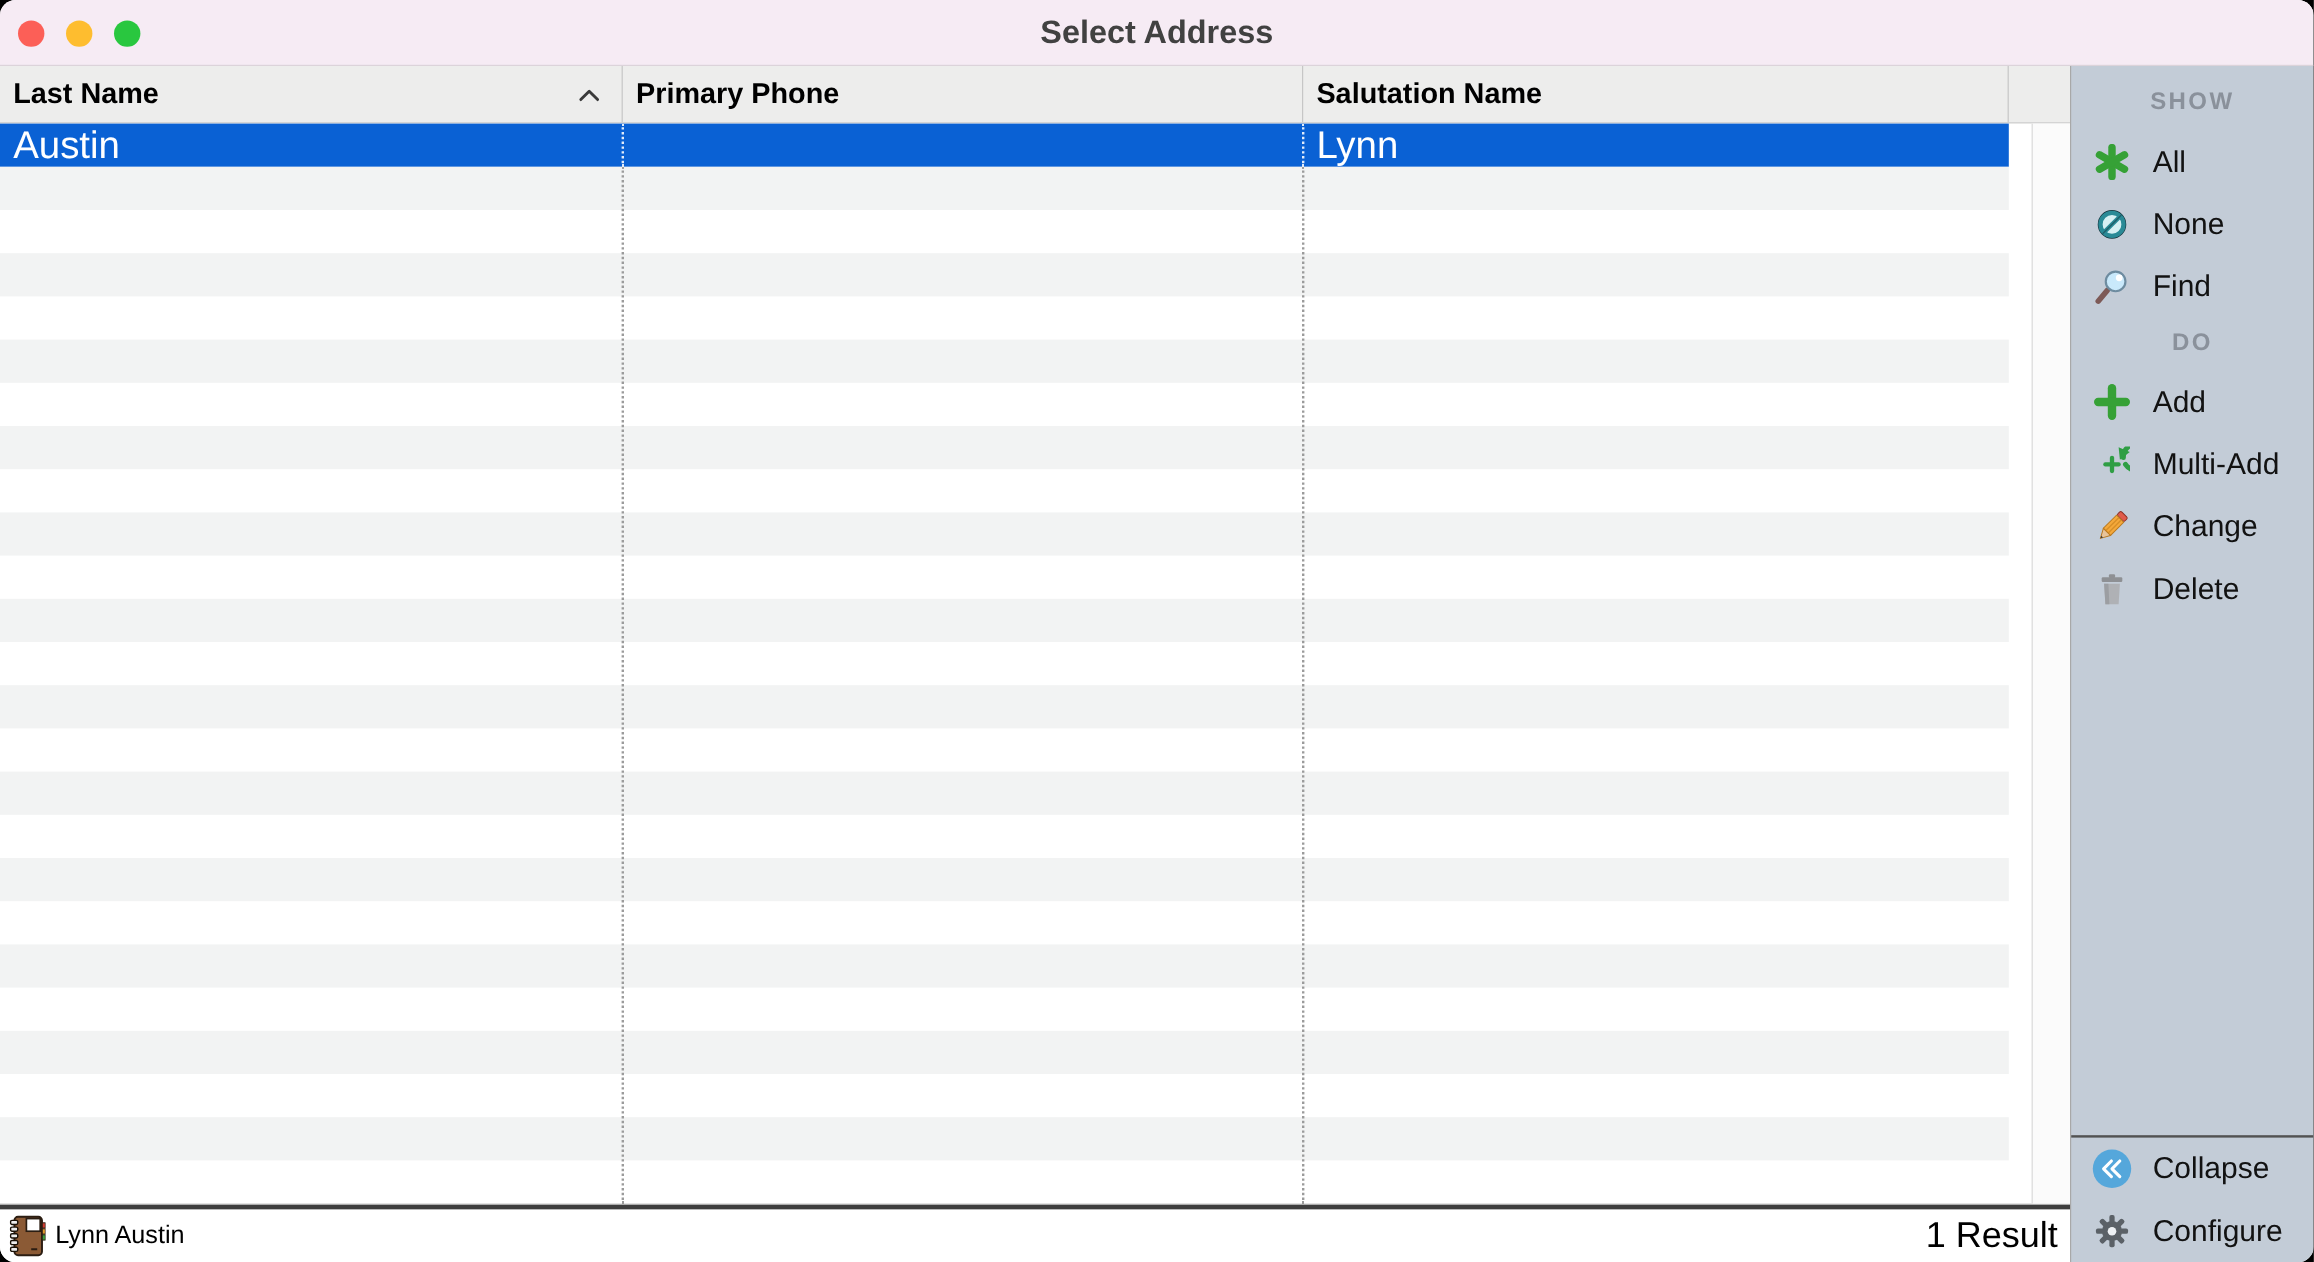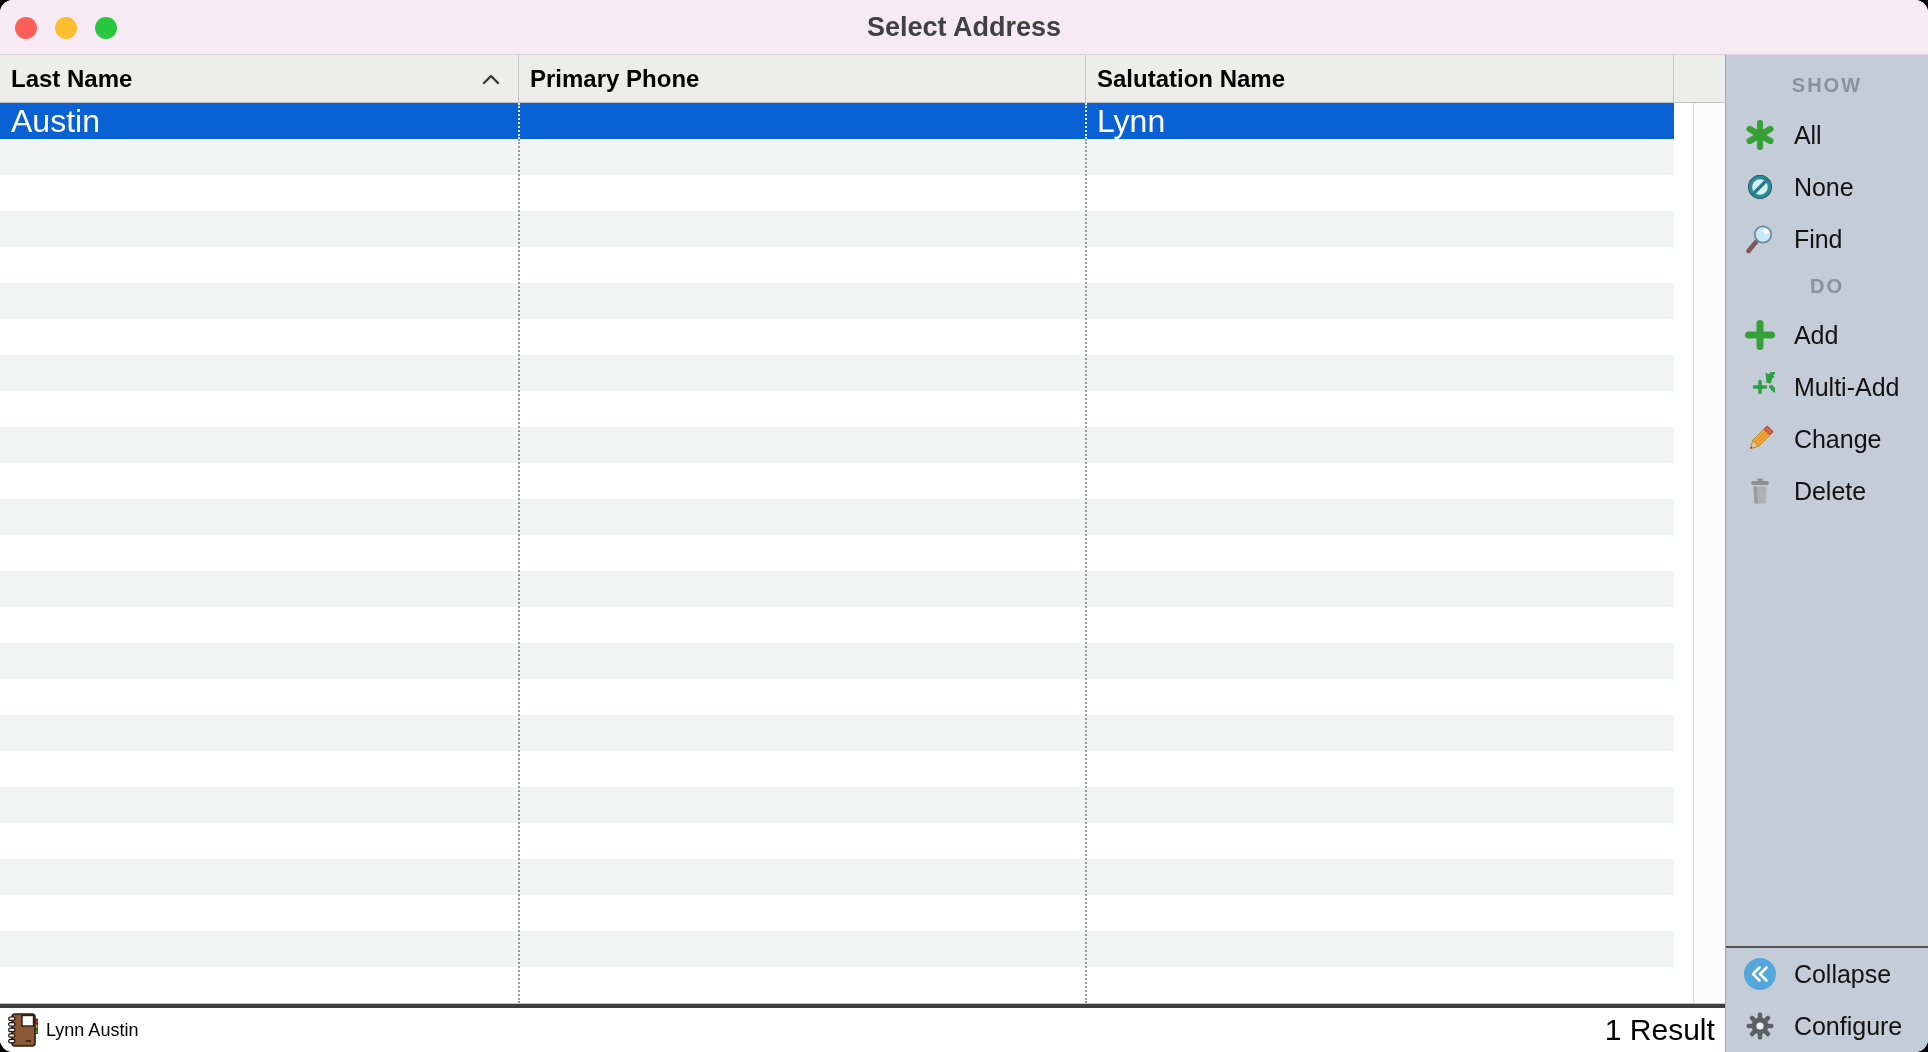--- a/index.html
+++ b/index.html
@@ -47,21 +47,21 @@
   .vdot{ position:absolute; top:36px; bottom:0; width:0; border-left:2px dotted #9B9B9B; }
   .vdot.d1{ left:518px; } .vdot.d2{ left:1085px; }
   .vdot-sel{ position:absolute; top:0; height:36px; width:0; border-left:2px dotted rgba(255,255,255,.88); }
   .vdot-sel.d1{ left:518px; } .vdot-sel.d2{ left:1085px; }
   
   .dark-divider{ height:5px; background:#3E3E3E; border-top:1px solid #C9C9C9; }
   .statusbar{
     height:44px; background:#fff; display:flex; align-items:center;
     padding:0 10px 0 8px; gap:8px;
   }
-  .status-name{ font-size:18px; color:#000; }
+  .status-name{ font-size:21px; color:#000; }
   .status-count{ margin-left:auto; font-size:30px; color:#000; }
   
   .sidebar{
     width:222px; background:#C3CCD7; border-left:1px solid #A8A8A8;
     display:flex; flex-direction:column;
   }
   .side-section-label{
     margin-top:14px; height:32px; display:flex; align-items:center; justify-content:center;
     font-size:20px; font-weight:bold; letter-spacing:2px; color:#8A919B;
   }

